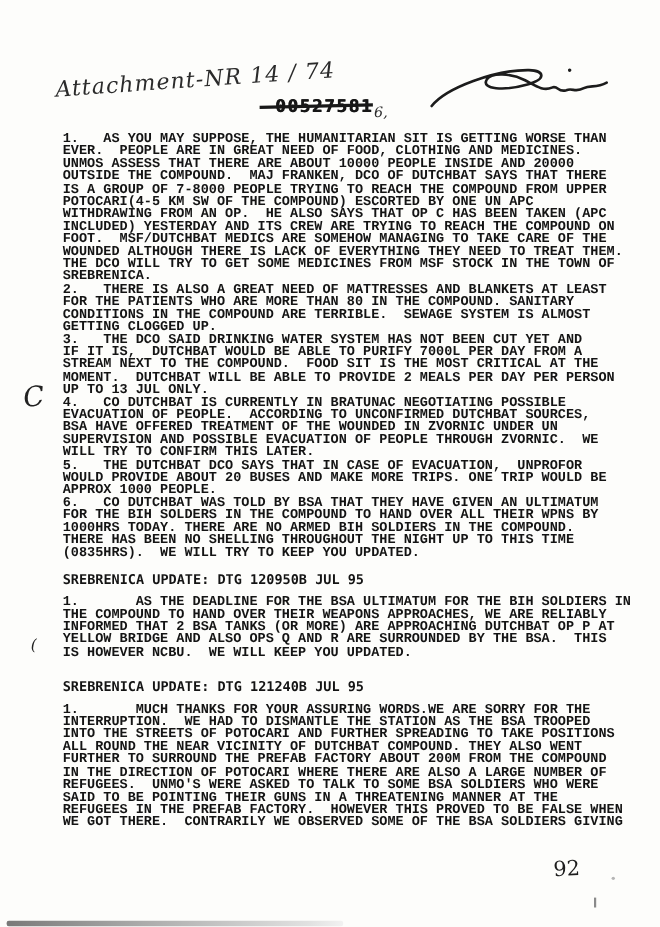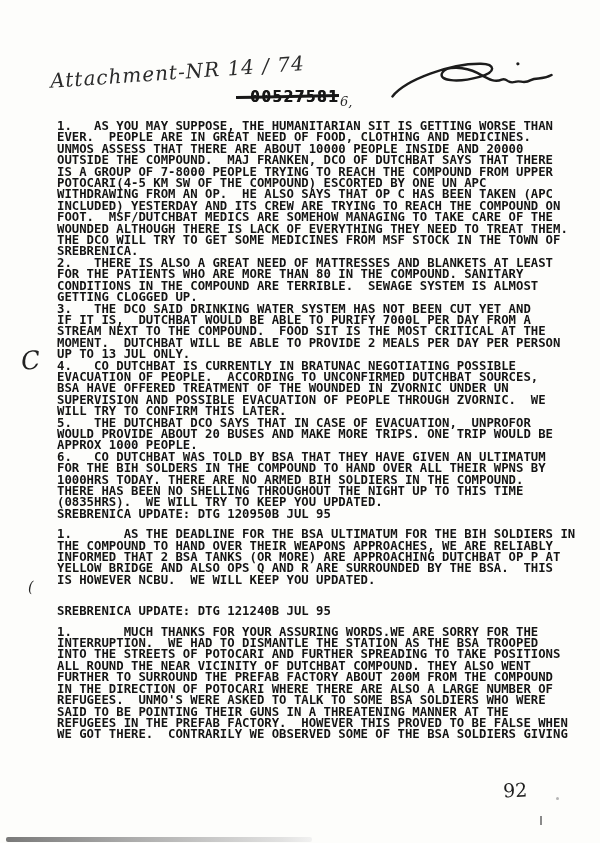--- a/index.html
+++ b/index.html
@@ -91,22 +91,22 @@
     left: 57px; top: 121px;
     width: 535px;
     font-family: "DejaVu Sans Mono", monospace;
     font-weight: bold;
     font-size: 12.3px;
     line-height: 11.4px;
     color: #141414;
     letter-spacing: 0px;
   }
   .section-heading { white-space: pre; margin: 0 0 9px 0; }
-  .section-body { white-space: pre; margin: 0; }
-  .section-2 { }
+  .section-body { white-space: pre; margin: 0; font-family: Liberation Mono, monospace; }
+  .section-2 { margin-top: 13px; }
   .section-3 { margin-top: 20px; }
 
   .page-number {
     position: absolute;
     left: 503px; top: 779px;
     font-size: 19px;
     font-style: normal;
     transform: rotate(-3deg);
     color: #1d1d1d;
   }

